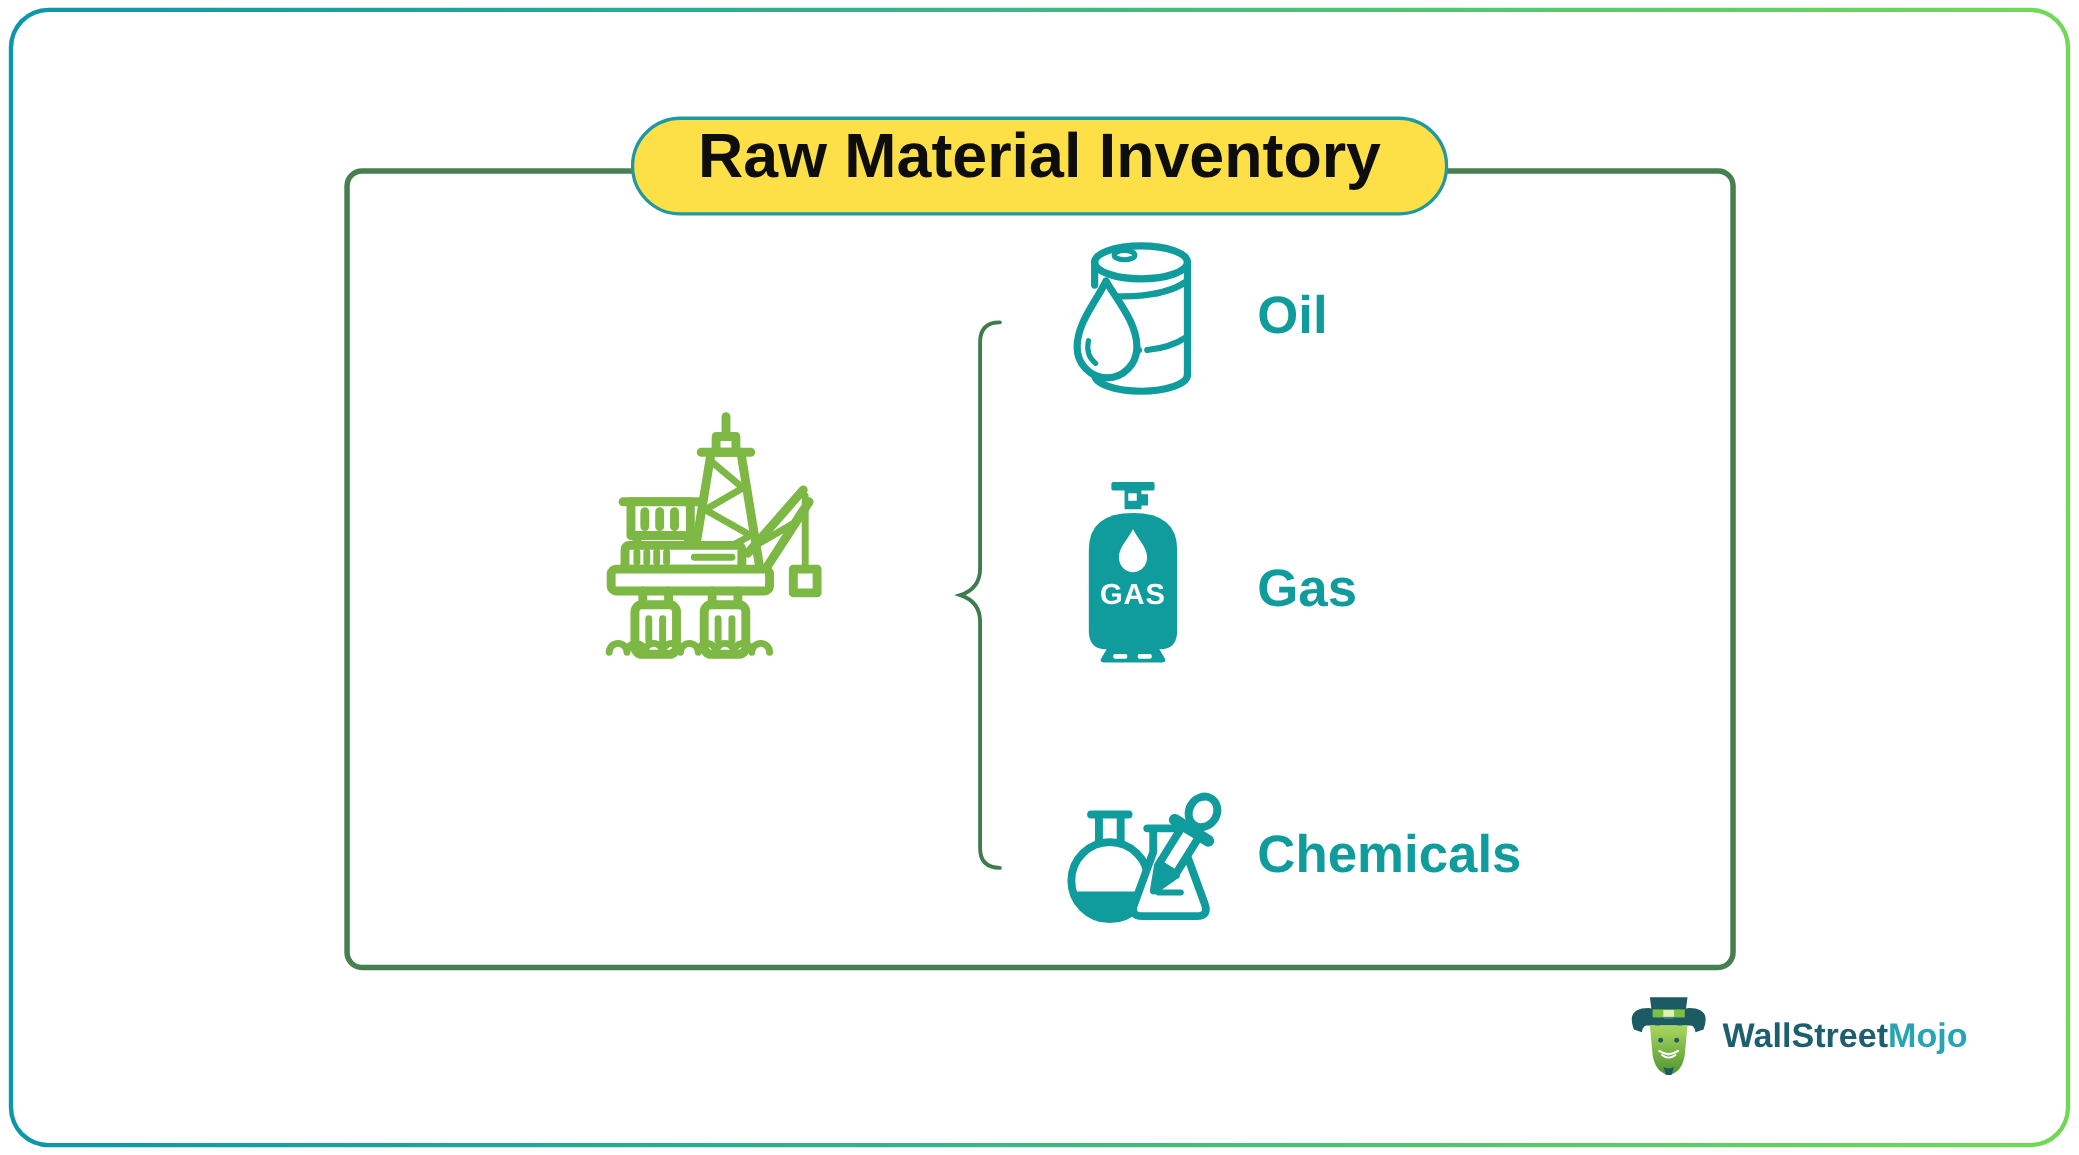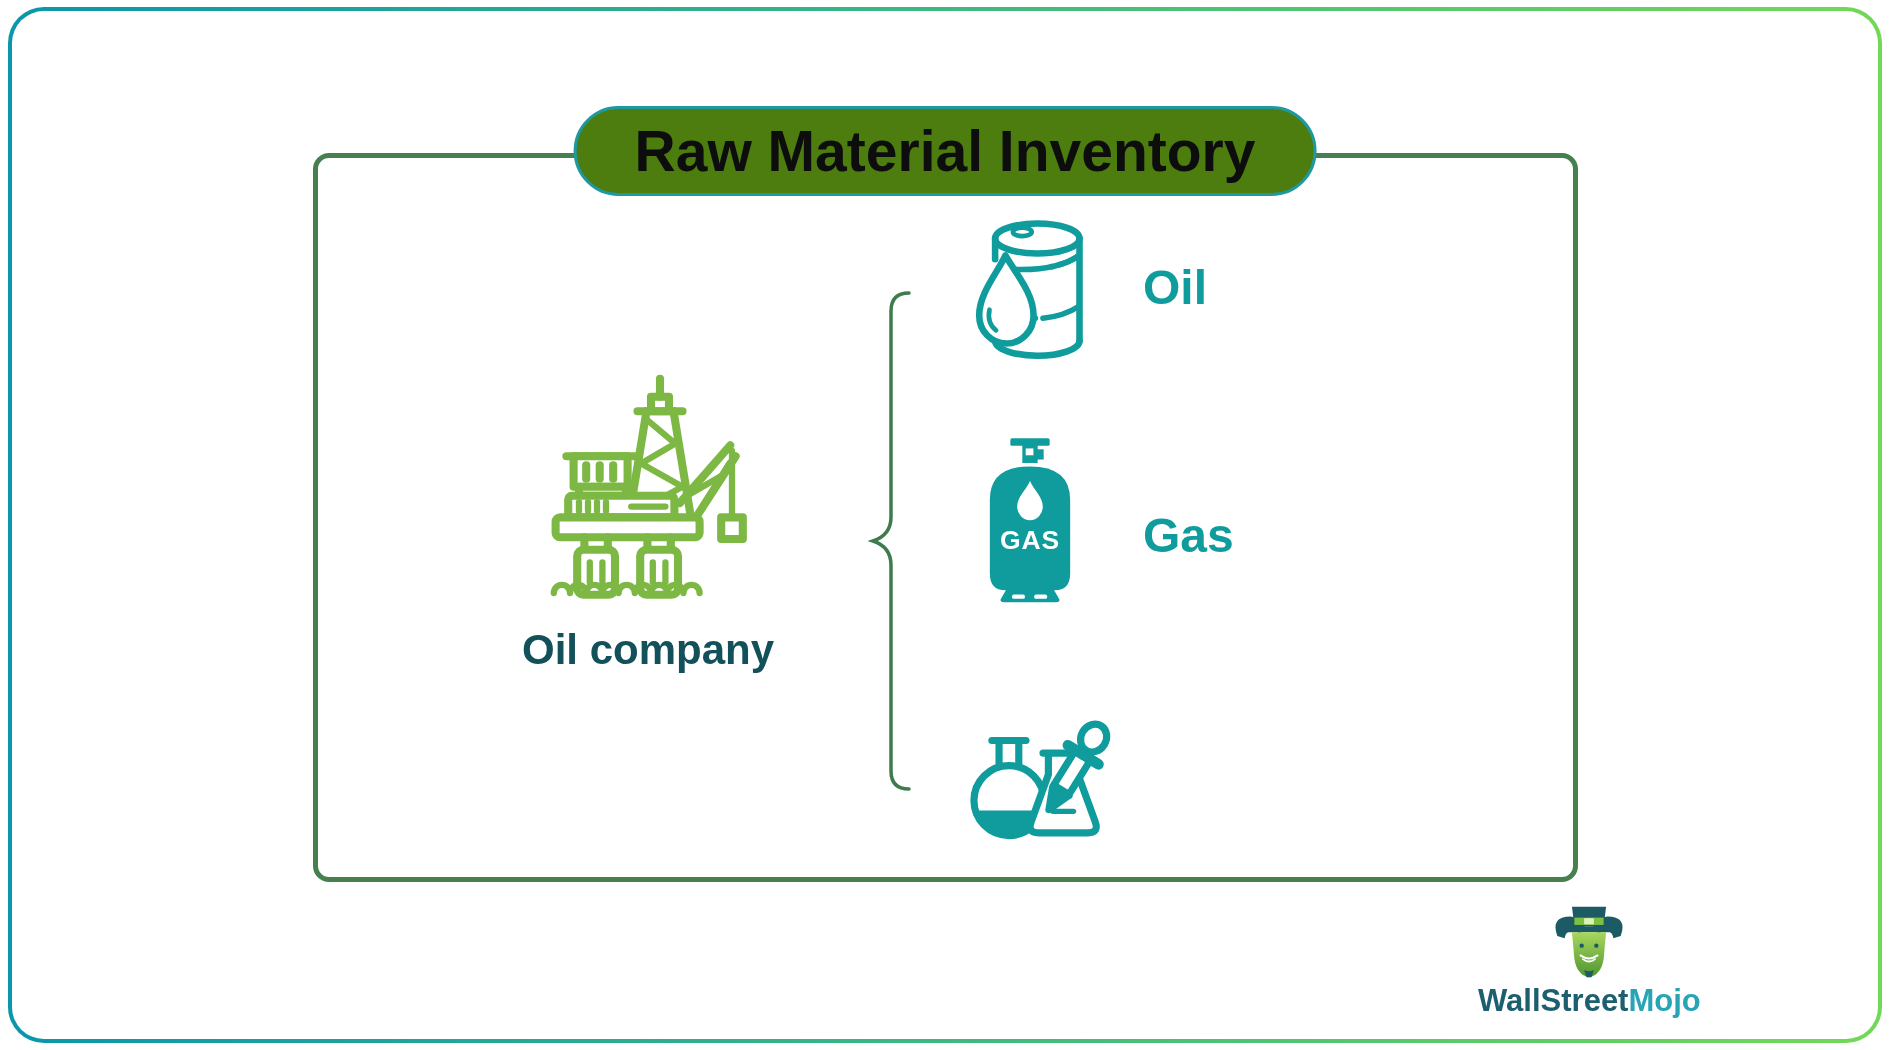--- a/index.html
+++ b/index.html
@@ -14,38 +14,38 @@
     background:linear-gradient(90deg,var(--frame-teal,#0a96ac),var(--frame-green,#72d957));
   }
   .frame-inner{position:absolute;inset:4px;border-radius:32px;background:#fff;}
   
   .inner-box{
     position:absolute;left:313px;top:153px;width:1265px;height:729px;box-sizing:border-box;
     border:5px solid var(--inner-border,#47804f);border-radius:16px;background:transparent;
   }
   .title-pill{
     position:absolute;left:50%;top:106px;transform:translateX(-50%);
-    height:90px;padding:0 58px;background:#4d7c0f;box-sizing:border-box;
+    height:90px;padding:0 58px;background:#fde047;box-sizing:border-box;
     border:3.5px solid var(--pill-border,#1e99a0);border-radius:48px;
-    display:flex;align-items:center;justify-content:center;z-index:3;
+    display:flex;align-items:flex-start;justify-content:center;z-index:3;
   }
   .title-text{
     font-size:57px;font-weight:700;color:var(--title-text,#0d0d0d);
     white-space:nowrap;letter-spacing:0px;
   }
   .abs{position:absolute;}
   .src-label{
     position:absolute;left:428px;top:626px;width:440px;text-align:center;
     font-size:42px;font-weight:700;color:var(--dark-label,#12505a);
   }
   .mat-label{
     position:absolute;left:1143px;font-size:48px;font-weight:700;
     color:var(--teal,#109c9c);white-space:nowrap;line-height:52px;
   }
-  .logo{position:absolute;left:1478px;top:901px;display:flex;align-items:center;gap:0;flex-direction:column;}
+  .logo{position:absolute;left:1478px;top:901px;display:flex;align-items:center;gap:10px;}
   .logo-text{font-size:31px;font-weight:700;white-space:nowrap;}
   .logo-text .p1{color:var(--logo-dark,#1d5f6f);}
   .logo-text .p2{color:var(--logo-accent,#27a5b5);}
   
   .rig path,.rig rect,.rig polyline{
     stroke:var(--rig-green,#7db844);fill:none;stroke-width:9;
     stroke-linecap:round;stroke-linejoin:round;
   }
   .rig .thin{stroke-width:7;}
   .rig .wfill{fill:#fff;}
@@ -114,21 +114,20 @@
       <path class="thin" d="M66 216 V238"></path>
     <path d="M116 188 V202"></path>
       <path d="M142 188 V202"></path>
     <rect class="wfill" x="108" y="202" width="42" height="50" rx="7"></rect>
     <path class="thin" d="M122 216 V238"></path>
       <path class="thin" d="M136 216 V238"></path>
 
     <path class="thin" d="M12 250 a9 9 0 0 1 18 0 a9 9 0 0 1 18 0 a9 9 0 0 1 18 0 a9 9 0 0 1 18 0 a9 9 0 0 1 18 0 a9 9 0 0 1 18 0 a9 9 0 0 1 18 0 a9 9 0 0 1 18 0 a9 9 0 0 1 18 0"></path>
   </svg>
 
-  <div class="src-label">Oil company</div>
 
   <svg class="abs" style="left:859px;top:291px;" width="54" height="500" viewBox="0 0 54 500">
     <path class="brace-path" d="M50 2 Q32 2 32 20 L32 226 Q32 244 14 250 Q32 256 32 274 L32 480 Q32 498 50 498"></path>
   </svg>
 
   <svg class="abs" style="left:964px;top:216px;" width="126" height="150" viewBox="0 0 134 160">
     <ellipse class="tealstroke" cx="78" cy="24" rx="45" ry="16"></ellipse>
     <ellipse class="tealstroke w5" cx="62" cy="17" rx="10" ry="4.5"></ellipse>
     <path class="tealstroke" d="M123 24 V133"></path>
     <path class="tealstroke" d="M33 24 V46"></path>
@@ -171,20 +170,21 @@
     <path class="tealstroke w6" d="M122 96 H137"></path>
     <path class="tealstroke w6" d="M118 113 H141"></path>
 
     <g transform="rotate(32 138 72)">
       <ellipse class="tealstroke w8" cx="138" cy="24" rx="14" ry="16"></ellipse>
       <path class="tealstroke w12" d="M118 46 H158"></path>
       <path class="whitefill-stroked w8" d="M128 52 V94 L138 118 L148 94 V52"></path>
       <path class="tealfill" d="M129 88 V94 L138 115 L147 94 V88 Z"></path>
     </g>
   </svg>
+  <div class="mat-label" style="top:752px;">Chemicals</div>
 
   <div class="logo">
     <svg width="78" height="82" viewBox="0 0 64 66">
       <defs>
         <linearGradient id="bullface" x1="0" y1="0" x2="0" y2="1">
           <stop offset="0" stop-color="#a9d75d"></stop>
           <stop offset="1" stop-color="#4f9431"></stop>
         </linearGradient>
       </defs>
       <path d="M6 28 Q0 12 17 12 Q25 13 29 19 L25 26 Q13 21 12 30 Z" fill="#1c5a64"></path>

